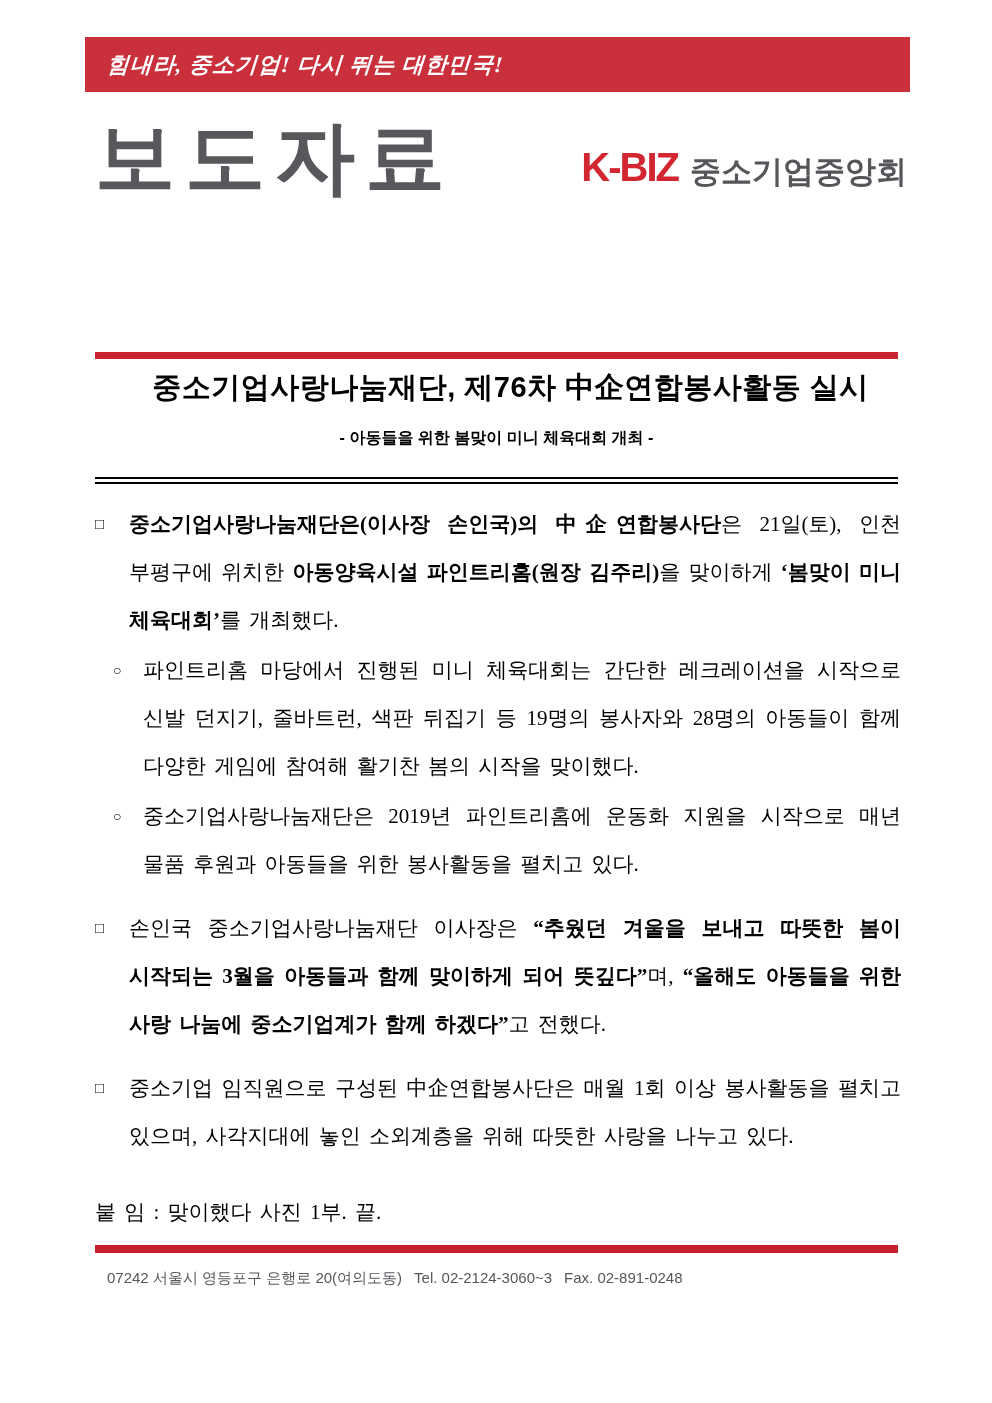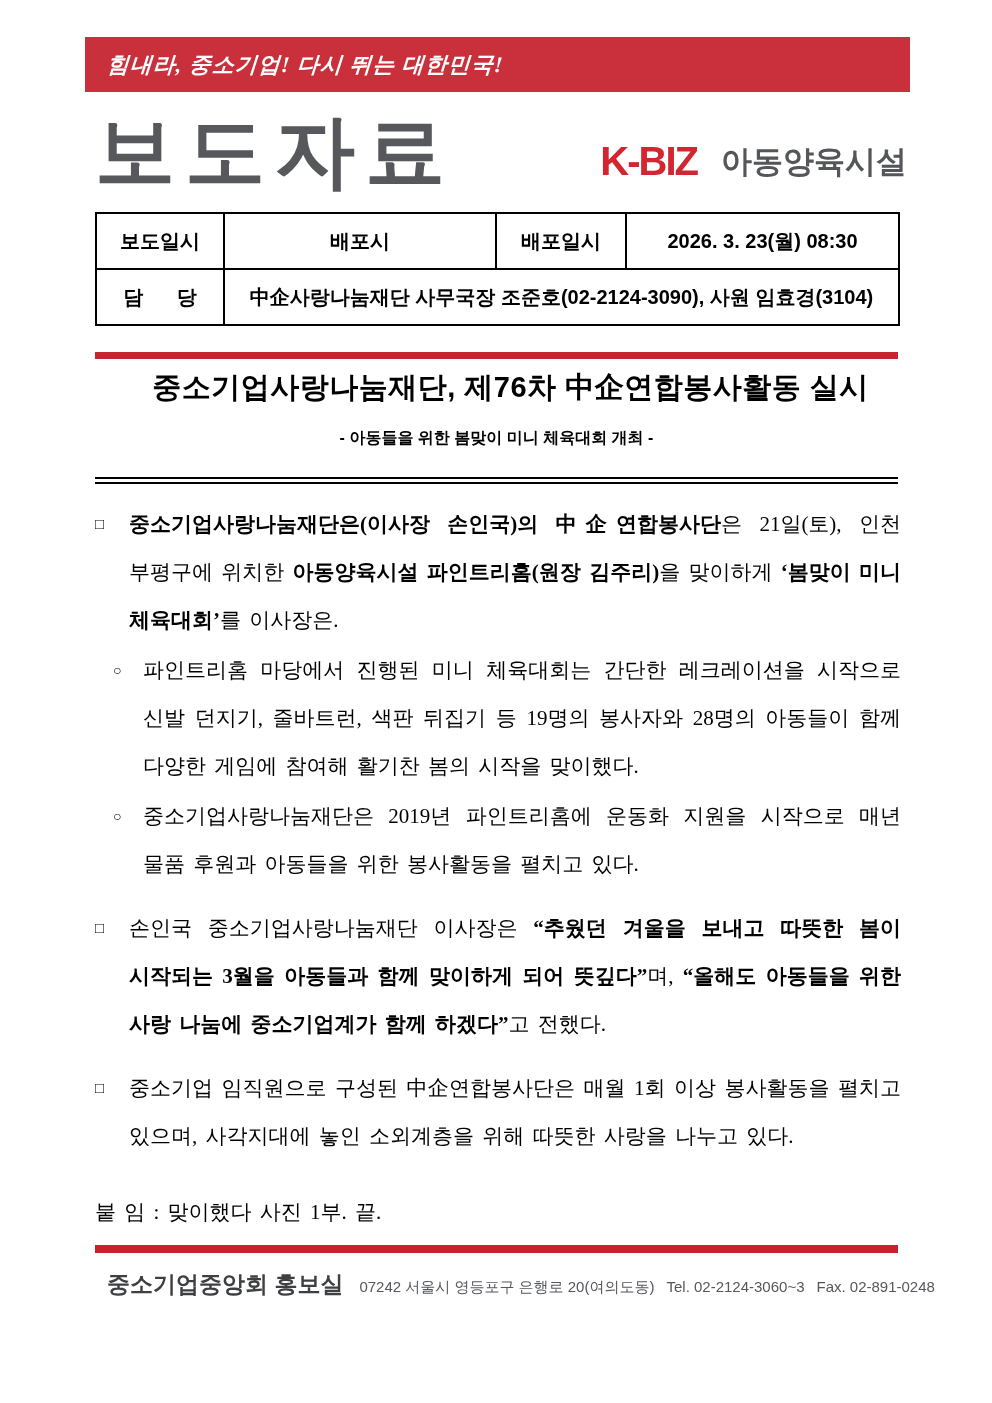--- a/index.html
+++ b/index.html
@@ -29,34 +29,34 @@
     font-size: 22px;
     font-weight: 700;
     font-style: italic;
     letter-spacing: 1px;
     transform: skewX(-4deg);
     font-family: "Liberation Serif", serif;
   }
   
   .masthead {
     position: absolute;
-    left: 95px; top: 102px;
+    left: 95px; top: 108px;
     width: 812px; height: 100px;
     display: flex;
     justify-content: space-between;
     align-items: center;
   }
   .doc-type {
     font-size: 80px;
     font-weight: 900;
     color: #57585B;
     letter-spacing: 10px;
     line-height: 1;
   }
-  .logo { display: flex; align-items: center; gap: 24px; padding-top: 18px; }
+  .logo { display: flex; align-items: flex-end; gap: 12px; padding-top: 18px; }
   .logo-brand {
     color: #D22630;
     font-size: 40px;
     font-weight: 900;
     letter-spacing: -2px;
     line-height: 1;
   }
   .logo-org {
     color: #54565A;
     font-size: 31px;
@@ -173,56 +173,36 @@
 <div class="page">
 
   <div class="banner" style="background: rgb(201, 48, 60);">
     <span class="slogan">힘내라, 중소기업! 다시 뛰는 대한민국!</span>
   </div>
 
   <div class="masthead">
     <div class="doc-type" style="color: rgb(87, 88, 91);">보도자료</div>
     <div class="logo">
       <span class="logo-brand" style="color: rgb(210, 38, 48);">K-BIZ</span>
-      <span class="logo-org">아동양육시설</span>
+      <span class="logo-org">중소기업중앙회</span>
     </div>
   </div>
 
-  <table class="info-table">
-    <colgroup>
-      <col style="width:128px">
-        <col style="width:272px">
-        <col style="width:130px">
-        <col style="width:273px">
-    </colgroup>
-    <tbody>
-        <tr>
-      <td>보도일시</td>
-      <td>배포시</td>
-      <td>배포일시</td>
-      <td>2026. 3. 23(월) 08:30</td>
-    </tr>
-    <tr>
-      <td class="cell-pre">담      당</td>
-      <td colspan="3">中企사랑나눔재단 사무국장 조준호(02-2124-3090), 사원 임효경(3104)</td>
-    </tr>
-  </tbody>
-    </table>
 
   <div class="red-rule" style="background: rgb(201, 35, 47);"></div>
 
   <div class="headline-title">중소기업사랑나눔재단, 제76차 中企연합봉사활동 실시</div>
   <div class="headline-sub">- 아동들을 위한 봄맞이 미니 체육대회 개최 -</div>
 
   <div class="double-rule"></div>
 
   <div class="press-body">
       <div class="para main">
         <span class="bullet">□</span>
-        <span class="ptext"><span class="b">중소기업사랑나눔재단은(이사장 손인국)의 中企연합봉사단</span><span>은 21일(토), 인천 부평구에 위치한 </span><span class="b">아동양육시설 파인트리홈(원장 김주리)</span><span>을 맞이하게 </span><span class="b">‘봄맞이 미니 체육대회’</span><span>를 이사장은.</span></span>
+        <span class="ptext"><span class="b">중소기업사랑나눔재단은(이사장 손인국)의 中企연합봉사단</span><span>은 21일(토), 인천 부평구에 위치한 </span><span class="b">아동양육시설 파인트리홈(원장 김주리)</span><span>을 맞이하게 </span><span class="b">‘봄맞이 미니 체육대회’</span><span>를 개최했다.</span></span>
       </div>
       <div class="para sub">
         <span class="bullet">○</span>
         <span class="ptext"><span>파인트리홈 마당에서 진행된 미니 체육대회는 간단한 레크레이션을 시작으로 신발 던지기, 줄바트런, 색판 뒤집기 등 19명의 봉사자와 28명의 아동들이 함께 다양한 게임에 참여해 활기찬 봄의 시작을 맞이했다.</span></span>
       </div>
       <div class="para sub">
         <span class="bullet">○</span>
         <span class="ptext"><span>중소기업사랑나눔재단은 2019년 파인트리홈에 운동화 지원을 시작으로 매년 물품 후원과 아동들을 위한 봉사활동을 펼치고 있다.</span></span>
       </div>
       <div class="para main gap-top">
@@ -234,21 +214,20 @@
         <span class="ptext"><span>중소기업 임직원으로 구성된 中企연합봉사단은 매월 1회 이상 봉사활동을 펼치고 있으며, 사각지대에 놓인 소외계층을 위해 따뜻한 사랑을 나누고 있다.</span></span>
       </div>
       <div class="para plain gap-top-lg">
         <span class="ptext"><span>붙 임 : 맞이했다 사진 1부. 끝.</span></span>
       </div>
     </div>
 
   <div class="footer">
     <div class="footer-bar" style="background: rgb(201, 32, 46);"></div>
     <div class="footer-line">
-      <span class="footer-dept">중소기업중앙회 홍보실</span>
       <span class="footer-contact">
         <span>07242 서울시 영등포구 은행로 20(여의도동)</span>
         <span>Tel. 02-2124-3060~3</span>
         <span>Fax. 02-891-0248</span>
       </span>
     </div>
   </div>
 
 </div>
 

